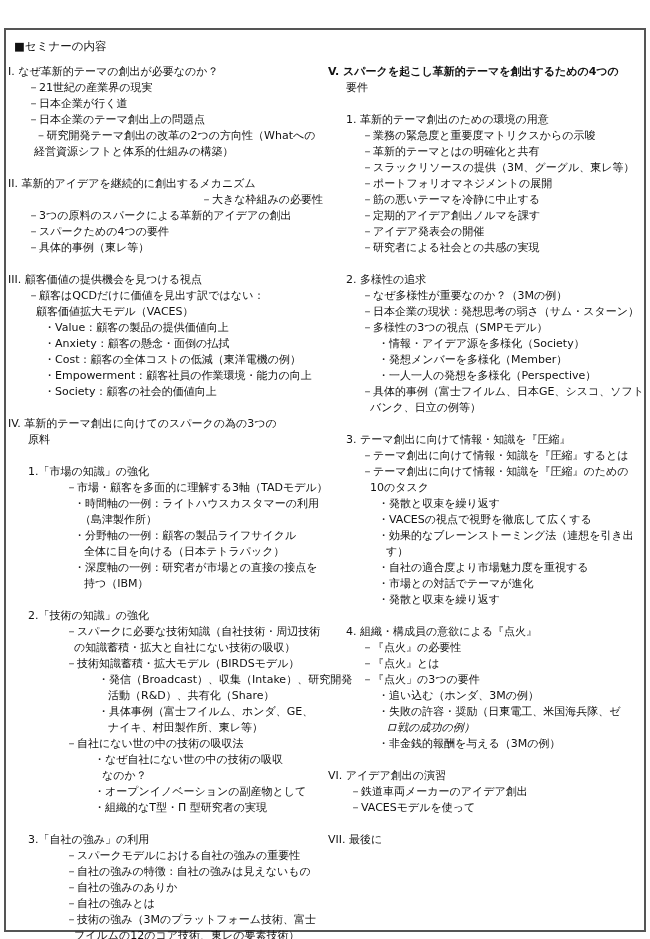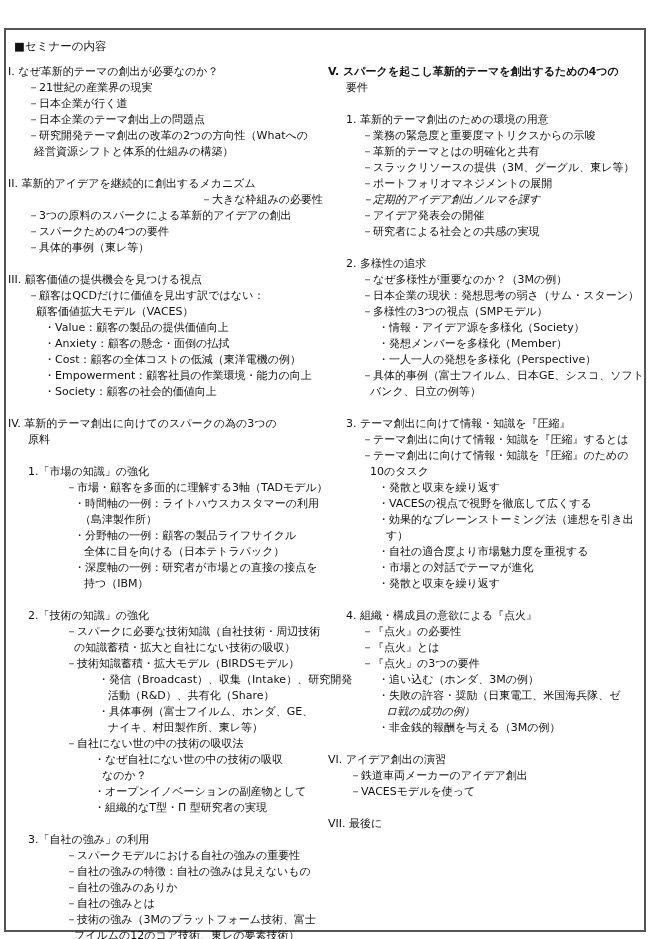--- a/index.html
+++ b/index.html
@@ -17,21 +17,21 @@
 <body>
 
 <div class="frame"></div>
 <div class="title">■セミナーの内容</div>
 
 <div class="col left" id="col-left">
     <div class="line" style="padding-left: 0px;">I. なぜ革新的テーマの創出が必要なのか？</div>
     <div class="line" style="padding-left: 20px;">－21世紀の産業界の現実</div>
     <div class="line" style="padding-left: 20px;">－日本企業が行く道</div>
     <div class="line" style="padding-left: 20px;">－日本企業のテーマ創出上の問題点</div>
-    <div class="line" style="padding-left: 20px;">－研究開発テーマ創出の改革の2つの方向性（Whatへの</div>
+    <div class="line" style="padding-left: 20px; text-align: center;">－研究開発テーマ創出の改革の2つの方向性（Whatへの</div>
     <div class="line" style="padding-left: 26px;">経営資源シフトと体系的仕組みの構築）</div>
     <div class="line" style="padding-left: 0px;"></div>
     <div class="line" style="padding-left: 0px;">II. 革新的アイデアを継続的に創出するメカニズム</div>
     <div class="line" style="padding-left: 20px; text-align: right;">－大きな枠組みの必要性</div>
     <div class="line" style="padding-left: 20px;">－3つの原料のスパークによる革新的アイデアの創出</div>
     <div class="line" style="padding-left: 20px;">－スパークための4つの要件</div>
     <div class="line" style="padding-left: 20px;">－具体的事例（東レ等）</div>
     <div class="line" style="padding-left: 0px;"></div>
     <div class="line" style="padding-left: 0px;">III. 顧客価値の提供機会を見つける視点</div>
     <div class="line" style="padding-left: 20px;">－顧客はQCDだけに価値を見出す訳ではない：</div>
@@ -78,21 +78,22 @@
   </div>
 <div class="col right" id="col-right">
     <div class="line" style="padding-left: 0px; font-weight: bold;">V.  スパークを起こし革新的テーマを創出するための4つの</div>
     <div class="line" style="padding-left: 18px;">要件</div>
     <div class="line" style="padding-left: 0px;"></div>
     <div class="line" style="padding-left: 18px;">1. 革新的テーマ創出のための環境の用意</div>
     <div class="line" style="padding-left: 34px;">－業務の緊急度と重要度マトリクスからの示唆</div>
     <div class="line" style="padding-left: 34px;">－革新的テーマとはの明確化と共有</div>
     <div class="line" style="padding-left: 34px;">－スラックリソースの提供（3M、グーグル、東レ等）</div>
     <div class="line" style="padding-left: 34px;">－ポートフォリオマネジメントの展開</div>
-    <div class="line" style="padding-left: 34px; font-style: italic;">－定期的アイデア創出ノルマを課す</div>
+    <div class="line" style="padding-left: 34px;">－筋の悪いテーマを冷静に中止する</div>
+    <div class="line" style="padding-left: 34px;">－定期的アイデア創出ノルマを課す</div>
     <div class="line" style="padding-left: 34px;">－アイデア発表会の開催</div>
     <div class="line" style="padding-left: 34px;">－研究者による社会との共感の実現</div>
     <div class="line" style="padding-left: 0px;"></div>
     <div class="line" style="padding-left: 18px;">2. 多様性の追求</div>
     <div class="line" style="padding-left: 34px;">－なぜ多様性が重要なのか？（3Mの例）</div>
     <div class="line" style="padding-left: 34px;">－日本企業の現状：発想思考の弱さ（サム・スターン）</div>
     <div class="line" style="padding-left: 34px;">－多様性の3つの視点（SMPモデル）</div>
     <div class="line" style="padding-left: 50px;">・情報・アイデア源を多様化（Society）</div>
     <div class="line" style="padding-left: 50px;">・発想メンバーを多様化（Member）</div>
     <div class="line" style="padding-left: 50px;">・一人一人の発想を多様化（Perspective）</div>

